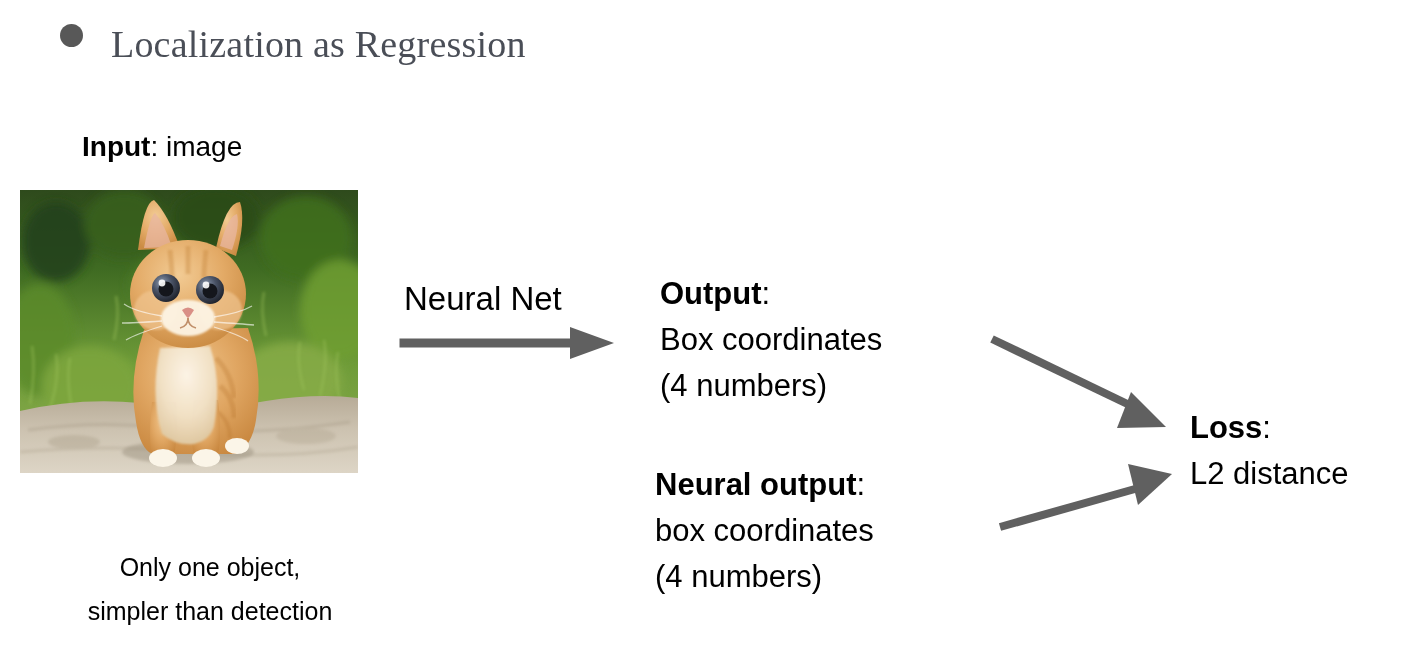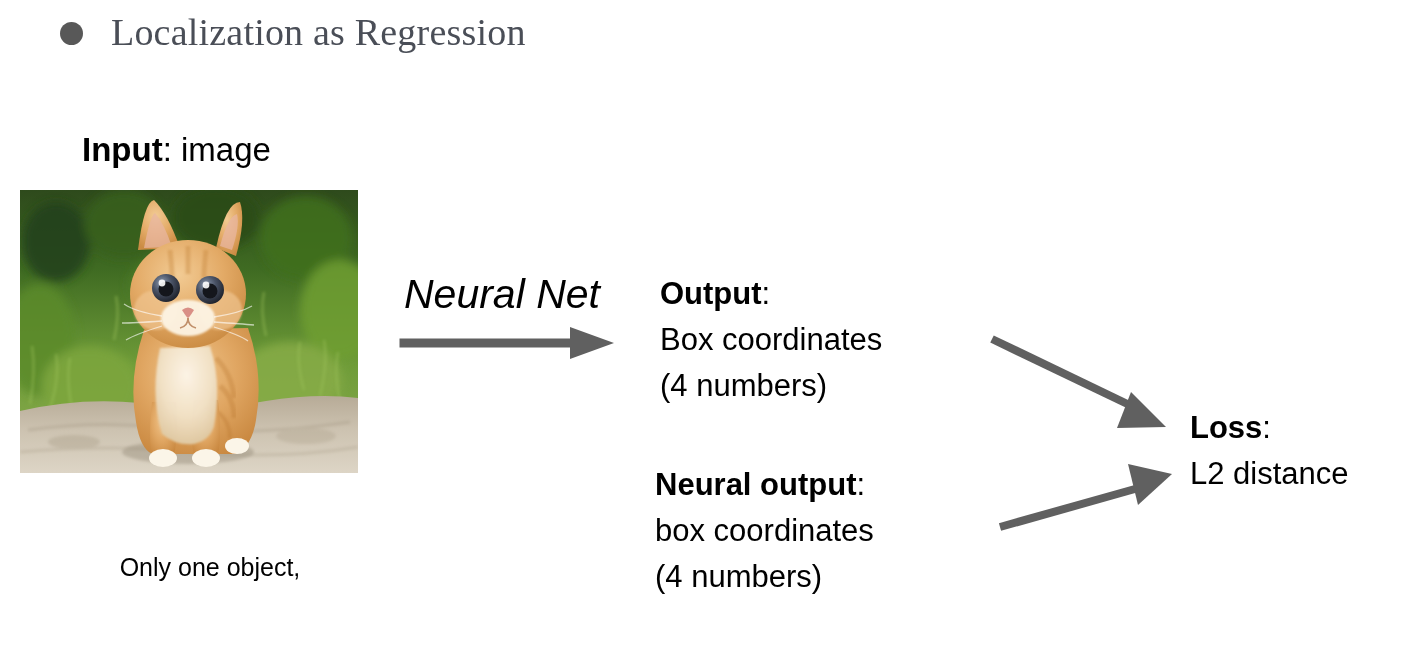--- a/index.html
+++ b/index.html
@@ -17,23 +17,22 @@
     width: 1423px;
     height: 666px;
     background: #ffffff;
     overflow: hidden;
   }
 
   
   .title-row {
     position: absolute;
     left: 60px;
-    top: 10px;
+    top: 22px;
     display: flex;
-    align-items: center;
   }
   .bullet-dot {
     width: 23px;
     height: 23px;
     border-radius: 50%;
     background: #585858;
     flex: 0 0 auto;
     margin-right: 28px;
     margin-top: 2px;
   }
@@ -43,21 +42,21 @@
     color: #4a4e57;
     letter-spacing: 0.2px;
     white-space: nowrap;
   }
 
   
   .input-label {
     position: absolute;
     left: 82px;
     top: 131px;
-    font-size: 33px;
+    font-size: 28px;
     white-space: nowrap;
   }
   .input-label .b { font-weight: bold; }
 
   
   .photo {
     position: absolute;
     left: 20px;
     top: 190px;
     width: 338px;
@@ -75,24 +74,23 @@
     width: 400px;
     text-align: center;
     font-size: 25px;
     line-height: 44px;
   }
 
   
   .nn-label {
     position: absolute;
     left: 404px;
-    top: 271px;
-    font-size: 41px;
+    top: 280px;
+    font-size: 33px;
     white-space: nowrap;
-    font-style: italic;
   }
 
   
   .arrows {
     position: absolute;
     left: 0;
     top: 0;
     width: 1423px;
     height: 666px;
     pointer-events: none;
@@ -255,20 +253,21 @@
         <path d="M142 136 q-26 8 -36 14"></path>
         <path d="M194 127 q26 -4 38 -11"></path>
         <path d="M194 132 q28 2 40 3"></path>
         <path d="M194 137 q26 8 34 14"></path>
       </g>
     </svg>
   </div>
 
   <div class="caption">
     <div>Only one object,</div>
+    <div>simpler than detection</div>
   </div>
 
   <div class="nn-label">Neural Net</div>
 
   <svg class="arrows" viewBox="0 0 1423 666">
     <g fill="#606060" stroke="#606060">
 
       <g>
         <rect x="400" y="339" width="176" height="8"></rect>
         <path d="M570 327 L614 343 L570 359 Z" stroke="none"></path>

